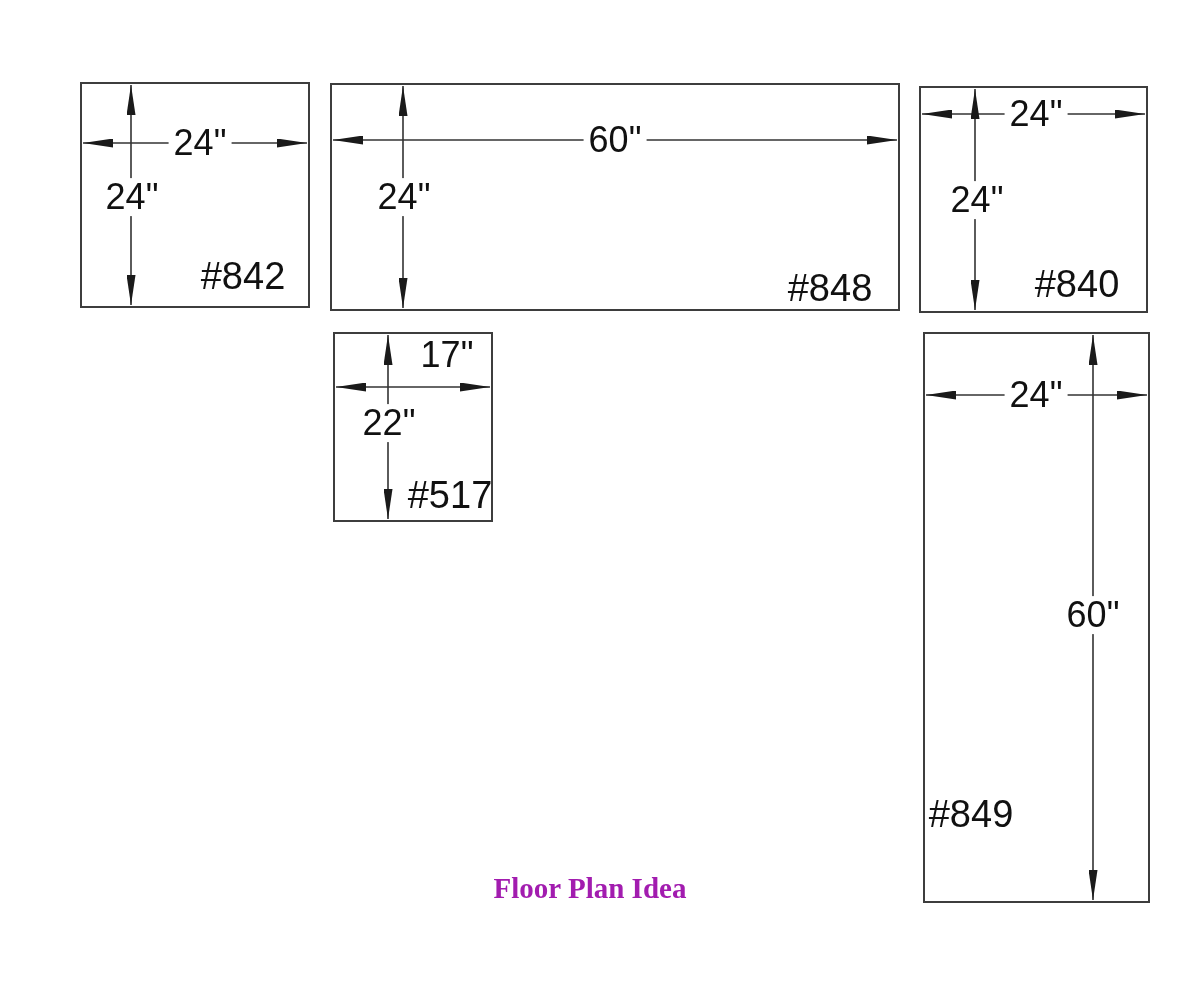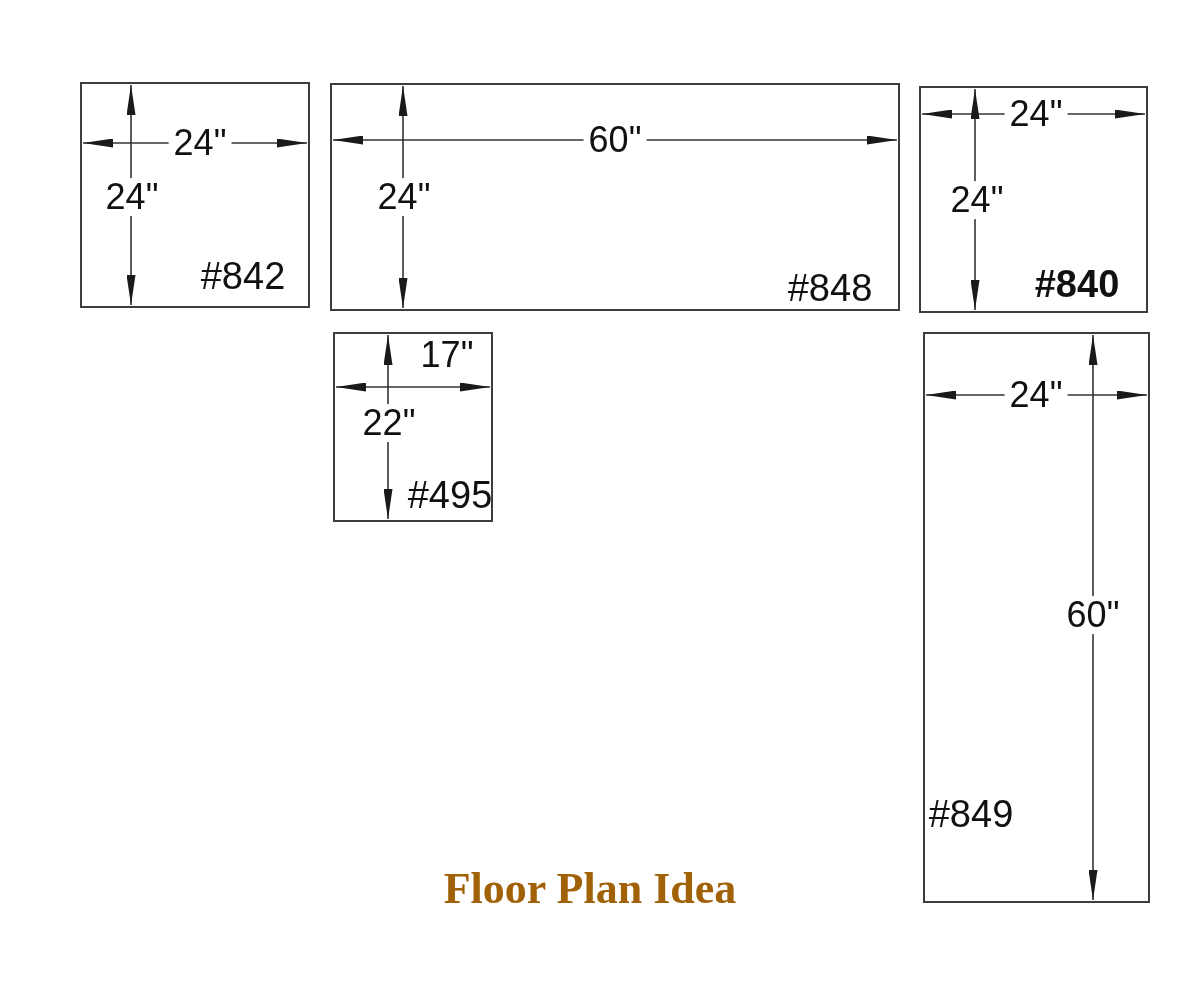--- a/index.html
+++ b/index.html
@@ -43,22 +43,22 @@
   .id-lbl {
     font-size: 38px;
   }
   #title {
     position: absolute;
     left: 590px;
     top: 888px;
     transform: translate(-50%, -50%);
     font-family: "Liberation Serif", serif;
     font-weight: bold;
-    font-size: 44px;
-    color: #a16207;
+    font-size: 29px;
+    color: #a21caf;
     white-space: nowrap;
   }
 </style>
 </head>
 <body>
 
 <div id="canvas">
 
   <div class="box" style="left:80px; top:82px; width:230px; height:226px;"></div>
   <div class="box" style="left:330px; top:83px; width:570px; height:228px;"></div>
@@ -94,25 +94,25 @@
   <div class="lbl" style="left:200px; top:143px;">24"</div>
   <div class="lbl" style="left:132px; top:197px;">24"</div>
   <div class="lbl id-lbl no-bg" style="left:243px; top:277px;">#842</div>
 
   <div class="lbl" style="left:615px; top:140px;">60"</div>
   <div class="lbl" style="left:404px; top:197px;">24"</div>
   <div class="lbl id-lbl no-bg" style="left:830px; top:289px;">#848</div>
 
   <div class="lbl" style="left:1036px; top:114px;">24"</div>
   <div class="lbl" style="left:977px; top:200px;">24"</div>
-  <div class="lbl id-lbl no-bg" style="left:1077px; top:285px;font-weight:bold;">#840</div>
+  <div class="lbl id-lbl no-bg" style="left:1077px; top:285px;">#840</div>
 
   <div class="lbl no-bg" style="left:447px; top:355px;">17"</div>
   <div class="lbl" style="left:389px; top:423px;">22"</div>
-  <div class="lbl id-lbl no-bg" style="left:450px; top:496px;">#495</div>
+  <div class="lbl id-lbl no-bg" style="left:450px; top:496px;">#517</div>
 
   <div class="lbl" style="left:1036px; top:395px;">24"</div>
   <div class="lbl" style="left:1093px; top:615px;">60"</div>
   <div class="lbl id-lbl no-bg" style="left:971px; top:815px;">#849</div>
 
   <div id="title">Floor Plan Idea</div>
 
 </div>
 
 </body></html>

